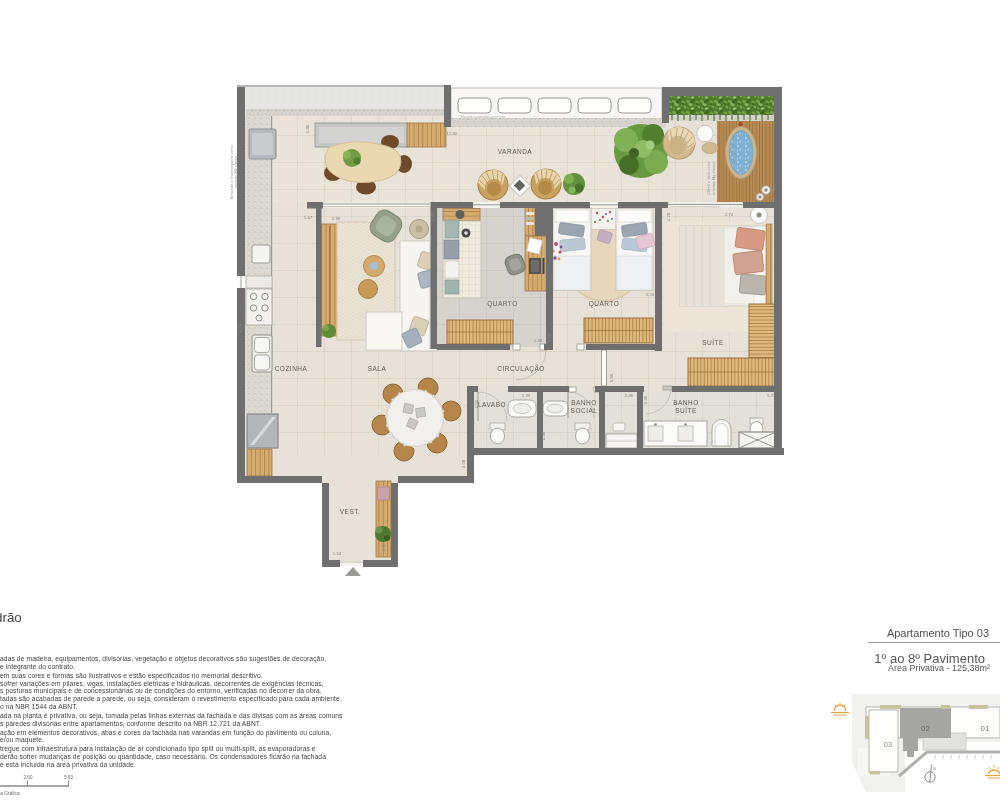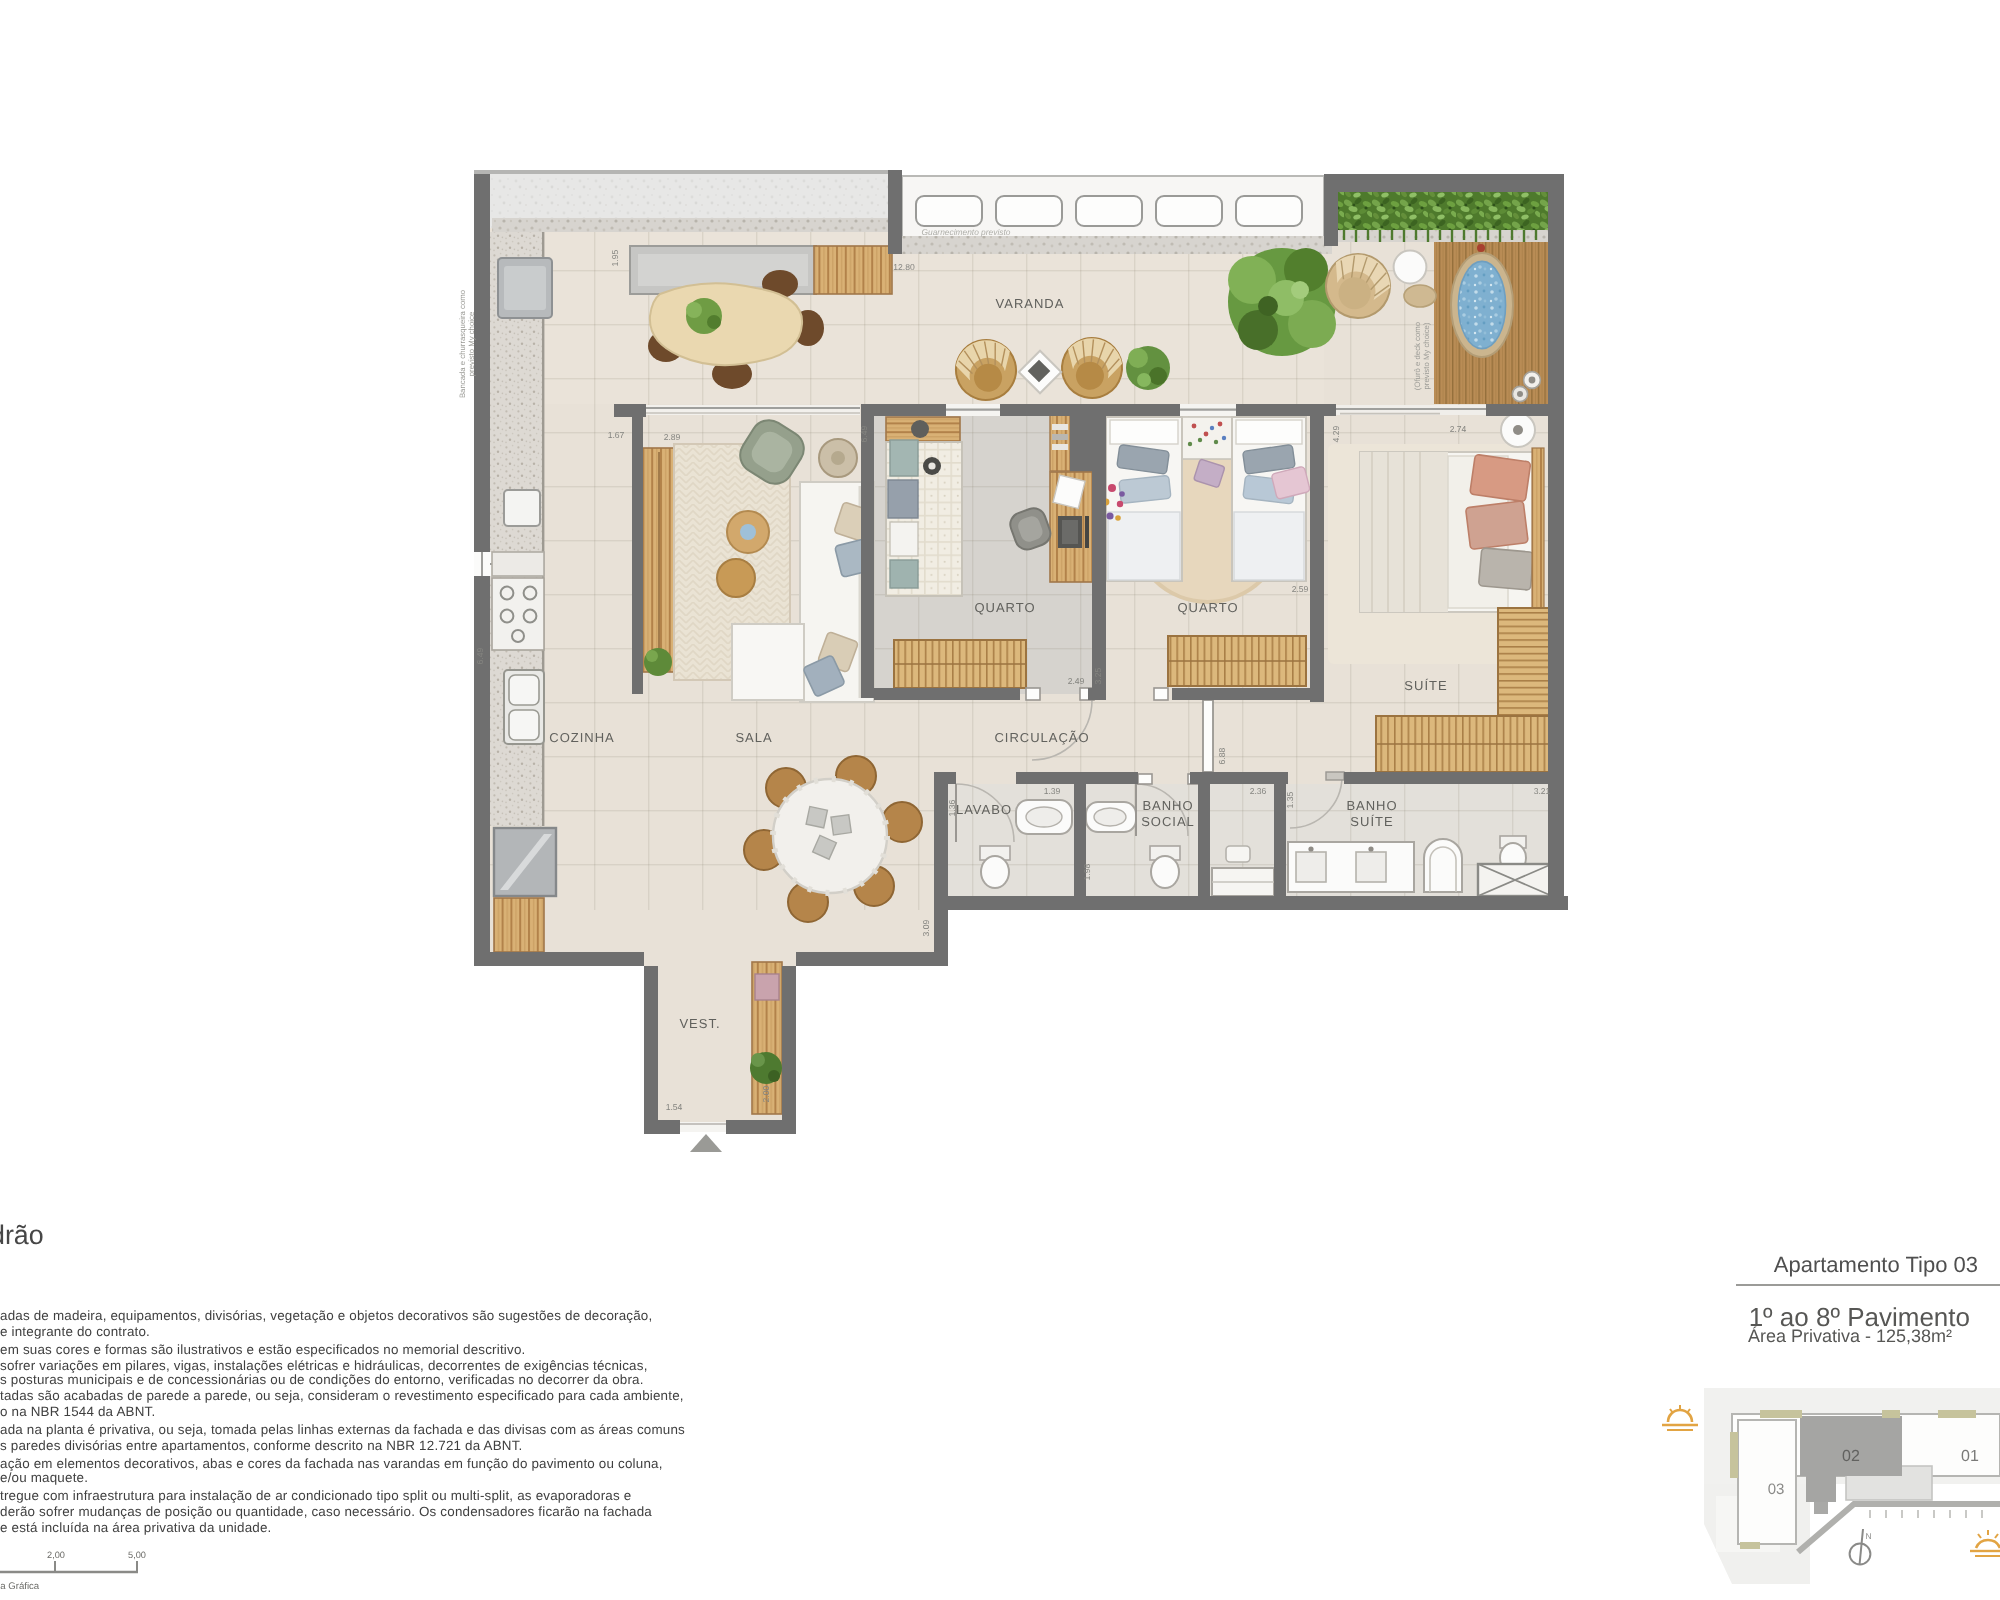--- a/index.html
+++ b/index.html
@@ -622,13 +622,13 @@
 <div class="tl" style="top:711.5px">ada na planta é privativa, ou seja, tomada pelas linhas externas da fachada e das divisas com as áreas comuns</div>
 <div class="tl" style="top:719.5px">s paredes divisórias entre apartamentos, conforme descrito na NBR 12.721 da ABNT.</div>
 <div class="tl" style="top:728.5px">ação em elementos decorativos, abas e cores da fachada nas varandas em função do pavimento ou coluna,</div>
 <div class="tl" style="top:736.0px">e/ou maquete.</div>
 <div class="tl" style="top:744.5px">tregue com infraestrutura para instalação de ar condicionado tipo split ou multi-split, as evaporadoras e</div>
 <div class="tl" style="top:753.0px">derão sofrer mudanças de posição ou quantidade, caso necessário. Os condensadores ficarão na fachada</div>
 <div class="tl" style="top:760.5px">e está incluída na área privativa da unidade.</div>
 <div style="position:absolute;right:11px;top:626.5px;font-size:11px;color:#4f4f4f;white-space:nowrap">Apartamento Tipo 03</div>
 <div style="position:absolute;left:868px;top:642px;width:132px;border-top:1px solid #9b9b98"></div>
 <div style="position:absolute;right:15px;top:650.5px;font-size:13px;color:#575755;white-space:nowrap">1º ao 8º Pavimento</div>
-<div style="position:absolute;right:24px;top:663px;font-size:9px;color:#575755;white-space:nowrap">Área Privativa - 125,38m²</div>
+<div style="position:absolute;right:10px;top:663px;font-size:9px;color:#575755;white-space:nowrap">Área Privativa - 125,38m²</div>
 </div>
 </body></html>

